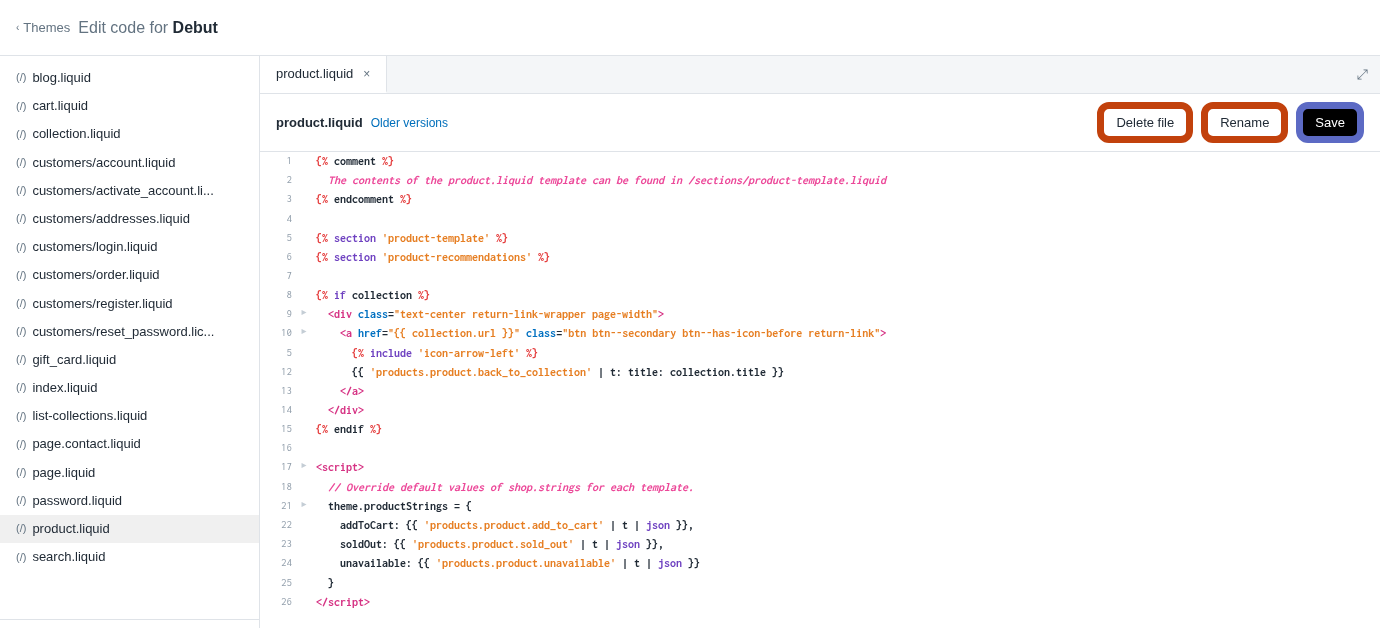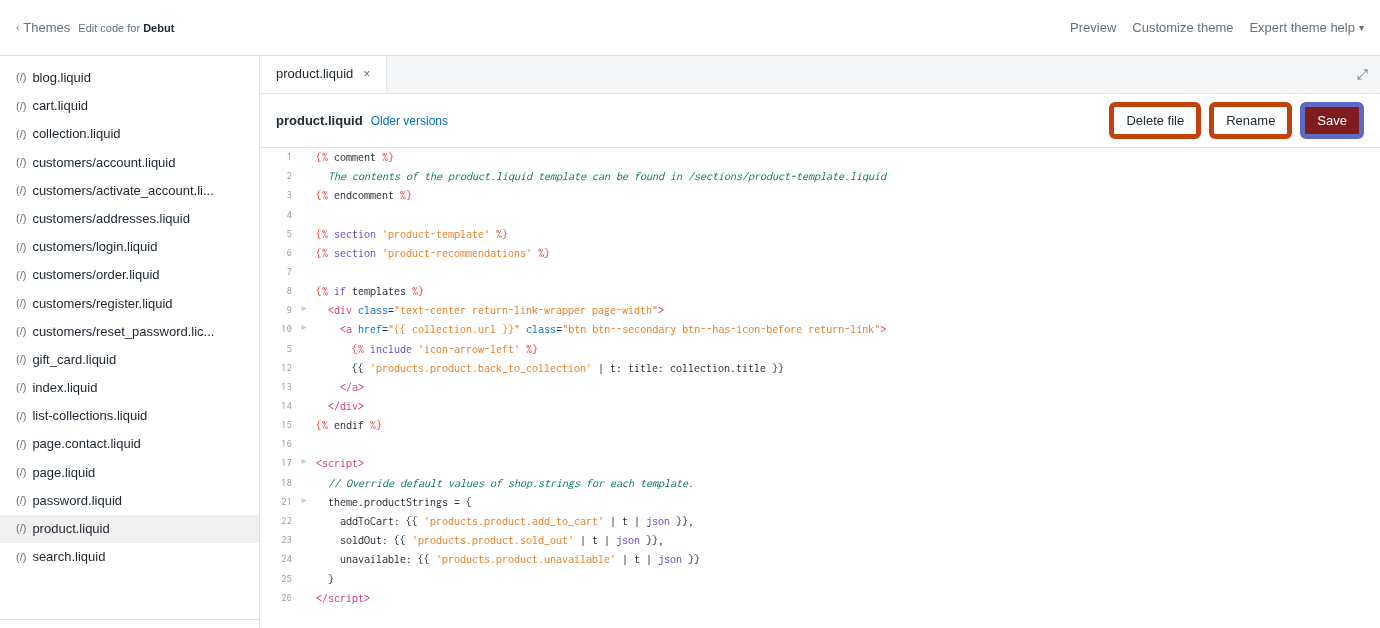--- a/index.html
+++ b/index.html
@@ -28,21 +28,21 @@
       color: #637381;
       text-decoration: none;
       font-size: 13px;
     }
     .chevron-left {
       font-size: 10px;
       color: #637381;
     }
     .edit-code-label {
       color: #637381;
-      font-size: 11px;
+      font-size: 16px;
     }
     .edit-code-label strong { color: #212b36; }
     .top-bar-right {
       display: flex;
       align-items: center;
       gap: 16px;
     }
     .top-bar-link {
       color: #637381;
       font-size: 13px;
@@ -184,28 +184,28 @@
       cursor: pointer;
     }
     .toolbar-actions {
       display: flex;
       align-items: center;
       gap: 8px;
     }
     .btn {
       padding: 6px 12px;
       font-size: 13px;
-      border-radius: 6px;
-      cursor: pointer;
-      border: 5px solid #c2410c;
+      border-radius: 12px;
+      cursor: pointer;
+      border: 7px solid #c2410c;
       background: #fff;
       color: #212b36;
     }
     .btn-primary {
-      background: #7f1d1d;
+      background: #000000;
       color: #fff;
       border-color: #5c6ac4;
     }
 
     
     .code-editor {
       flex: 1;
       overflow-y: auto;
       background: #fff;
       font-family: 'SF Mono', 'Monaco', 'Inconsolata', 'Fira Code', monospace;
@@ -234,51 +234,44 @@
       align-items: center;
       justify-content: center;
       color: #c4cdd5;
       font-size: 9px;
     }
     .line-content {
       padding: 0 8px;
       white-space: pre;
       flex: 1;
       color: #212b36;
+      font-weight: bold;
     }
     
     .kw { color: #e53e3e; } 
     .tag { color: #d63384; } 
     .attr { color: #0070c1; } 
     .str { color: #e67e22; } 
-    .cmt { color: #0f766e; font-style: italic; }
+    .cmt { color: #ec4899; font-style: italic; }
     .fn { color: #6f42c1; } 
     .plain { color: #212b36; }
   </style>
 </head>
 <body>
 
 <div class="top-bar">
   <div class="top-bar-left">
     <a class="themes-link">
       <span class="chevron-left">‹</span>
       <span>Themes</span>
     </a>
     <span class="edit-code-label">
       Edit code for <strong>Debut</strong>
     </span>
   </div>
-  <div class="top-bar-right">
-    <a class="top-bar-link">Preview</a>
-    <a class="top-bar-link">Customize theme</a>
-    <div class="expert-help">
-      <span class="top-bar-link">Expert theme help</span>
-      <span style="color:#637381;font-size:10px;">▾</span>
-    </div>
-  </div>
 </div>
 
 <div class="main-layout">
 
   <div class="sidebar">
     <ul class="sidebar-list">
       <li class="sidebar-item">
         <span class="liquid-icon">(/)</span>
         <span>blog.liquid</span>
       </li>
@@ -413,21 +406,21 @@
         <span class="line-content"><span class="kw">{%</span><span class="plain"> </span><span class="fn">section</span><span class="plain"> </span><span class="str">'product-recommendations'</span><span class="plain"> </span><span class="kw">%}</span></span>
       </div>
       <div class="code-line">
         <span class="line-number">7</span>
         <span class="line-indicator"></span>
         <span class="line-content"></span>
       </div>
       <div class="code-line">
         <span class="line-number">8</span>
         <span class="line-indicator"></span>
-        <span class="line-content"><span class="kw">{%</span><span class="plain"> </span><span class="fn">if</span><span class="plain"> templates </span><span class="kw">%}</span></span>
+        <span class="line-content"><span class="kw">{%</span><span class="plain"> </span><span class="fn">if</span><span class="plain"> collection </span><span class="kw">%}</span></span>
       </div>
       <div class="code-line">
         <span class="line-number">9</span>
         <span class="line-indicator">▶</span>
         <span class="line-content"><span class="plain">  </span><span class="tag">&lt;div</span><span class="plain"> </span><span class="attr">class</span><span class="plain">=</span><span class="str">"text-center return-link-wrapper page-width"</span><span class="tag">&gt;</span></span>
       </div>
       <div class="code-line">
         <span class="line-number">10</span>
         <span class="line-indicator">▶</span>
         <span class="line-content"><span class="plain">    </span><span class="tag">&lt;a</span><span class="plain"> </span><span class="attr">href</span><span class="plain">=</span><span class="str">"{{ collection.url }}"</span><span class="plain"> </span><span class="attr">class</span><span class="plain">=</span><span class="str">"btn btn--secondary btn--has-icon-before return-link"</span><span class="tag">&gt;</span></span>

